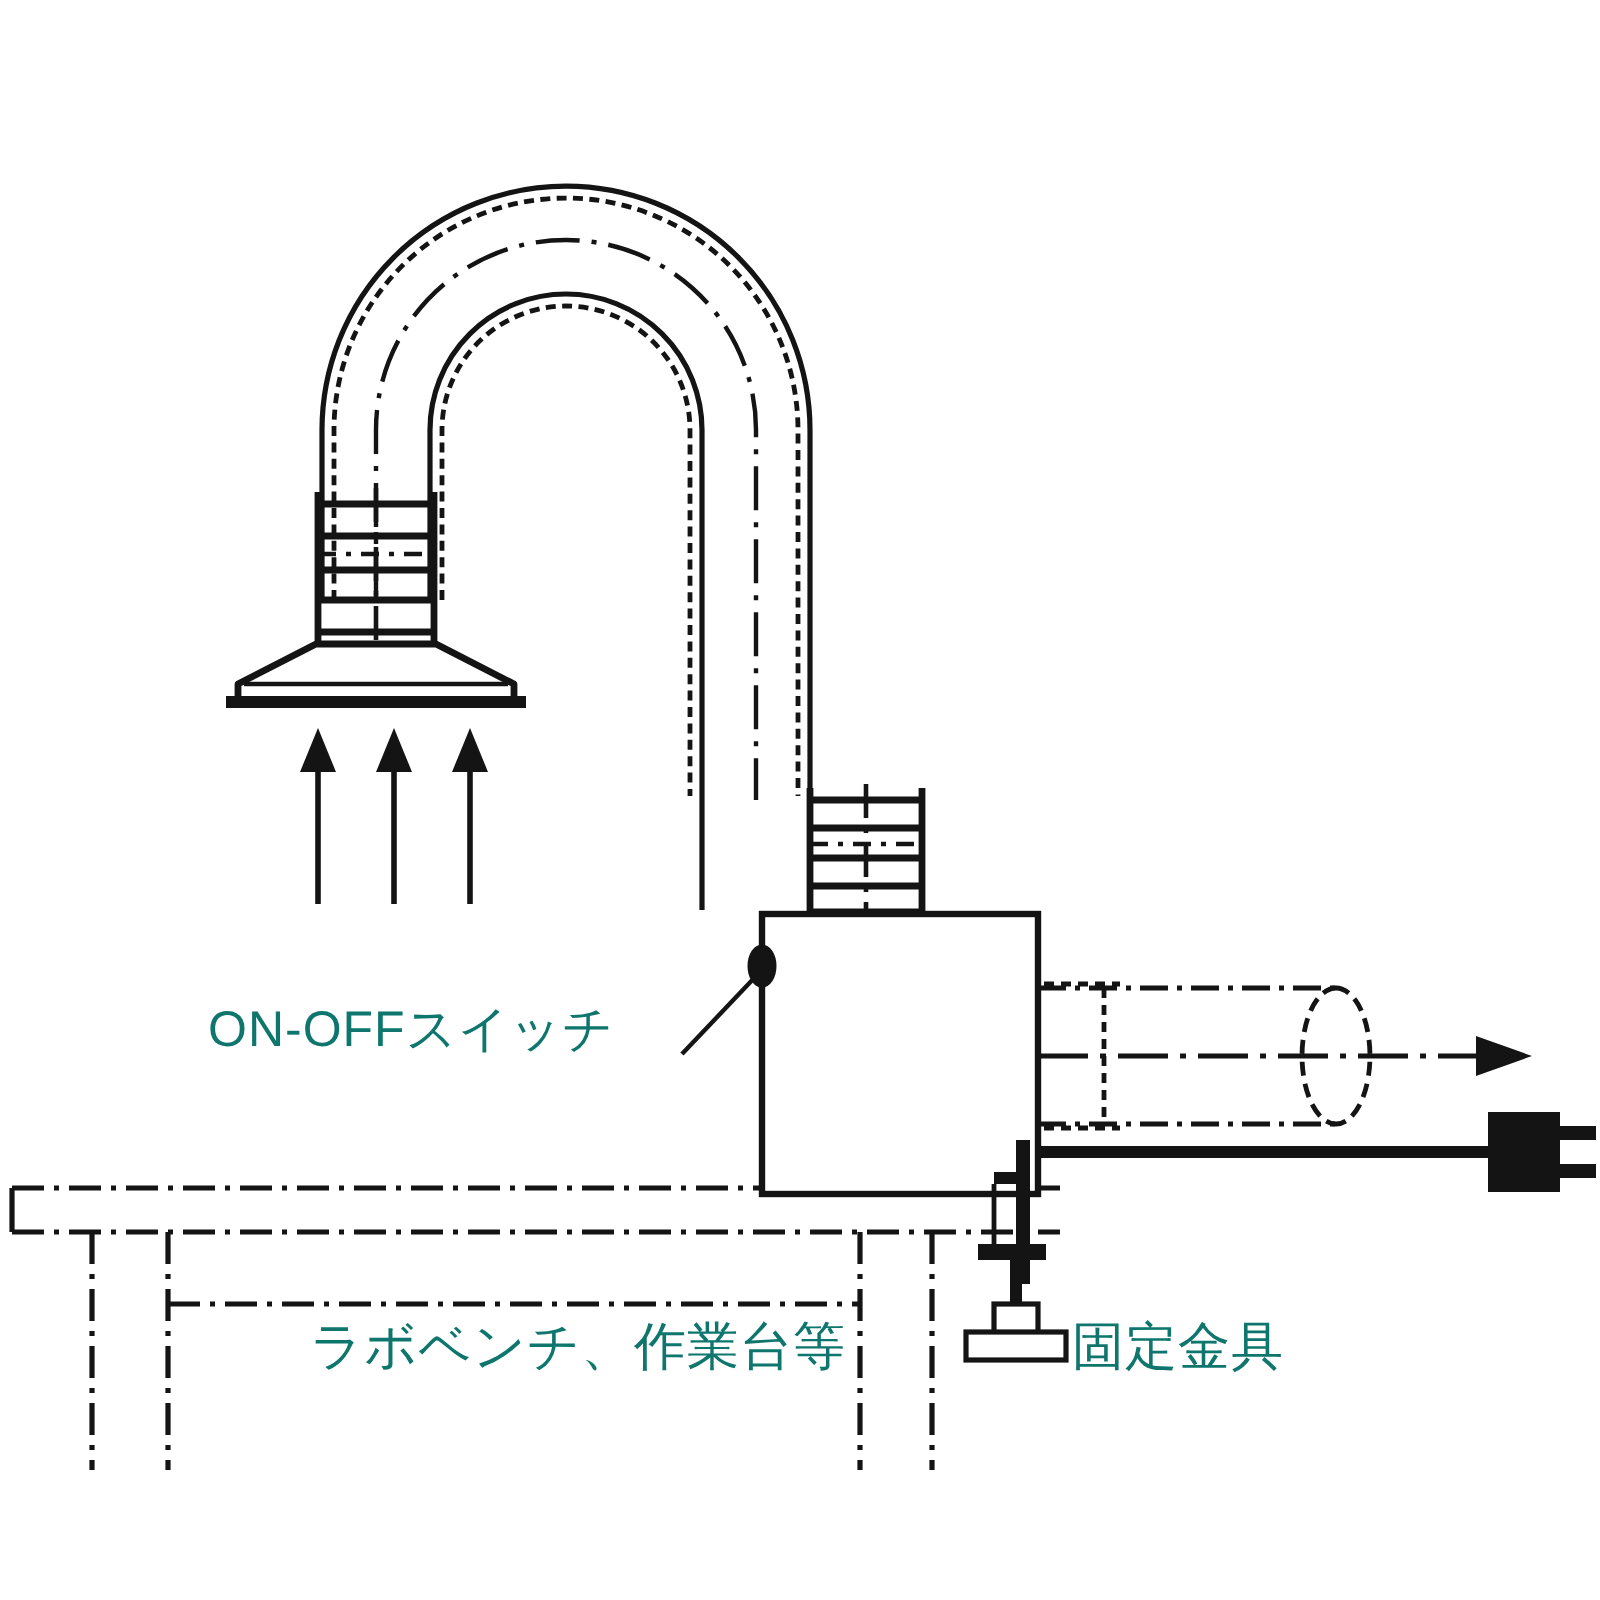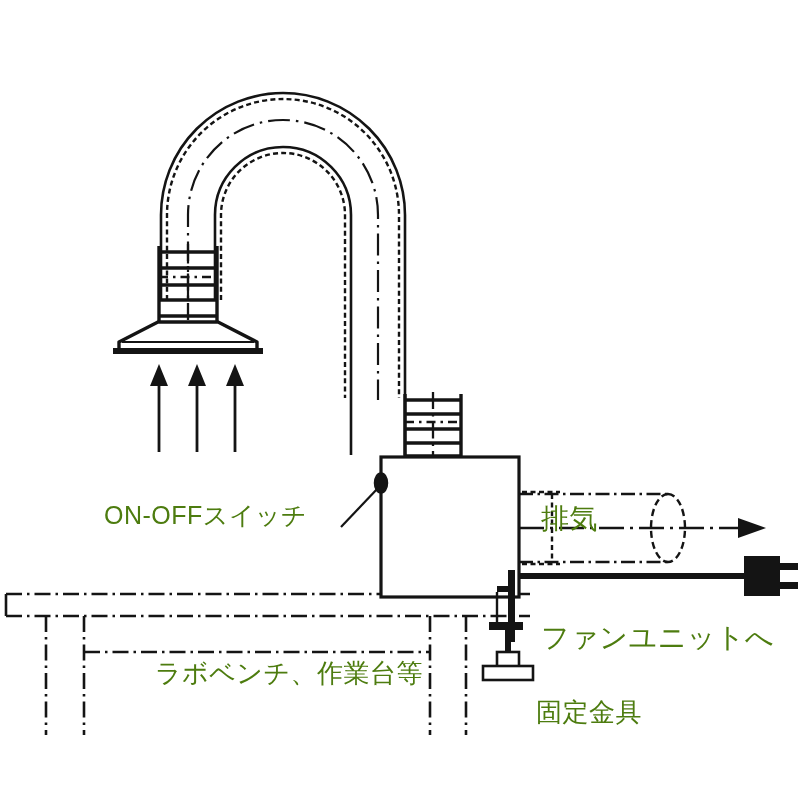--- a/index.html
+++ b/index.html
@@ -20,21 +20,21 @@
   }
   #diagram {
     position: absolute;
     left: 0;
     top: 0;
     width: 800px;
     height: 800px;
   }
   .lbl {
     position: absolute;
-    color: #4d7c0f;
+    color: #0f766e;
     white-space: pre;
     line-height: 1.25;
     letter-spacing: 0.5px;
   }
   #label-switch {
     left: 104px;
     top: 500px;
     font-size: 25px;
   }
   #label-exhaust {
@@ -46,21 +46,20 @@
   #label-bench {
     left: 108px;
     top: 657px;
     font-size: 26px;
     margin-left: 47px;
   }
   #label-bracket {
     left: 536px;
     top: 657px;
     font-size: 26px;
-    margin-top: 39px;
   }
 </style>
 </head>
 <body>
 
 <div id="stage">
 
   <svg id="diagram" viewBox="0 0 800 800" xmlns="http://www.w3.org/2000/svg">
 
     <g fill="none" stroke="#141414" stroke-width="2.6" stroke-dasharray="16 5 2.5 5">
@@ -202,22 +201,18 @@
 
       <rect x="483" y="666" width="50" height="14" fill="#ffffff" stroke="#141414" stroke-width="2.6"></rect>
 
       <path d="M 497 592 L 497 624" fill="none" stroke="#141414" stroke-width="2.4"></path>
     </g>
 
   </svg>
 
   <div class="lbl" id="label-switch">ON-OFFスイッチ</div>
 
-  <div class="lbl" id="label-exhaust">
-    <div>排気</div>
-    <div>ファンユニットへ</div>
-  </div>
 
   <div class="lbl" id="label-bench">ラボベンチ、作業台等</div>
 
   <div class="lbl" id="label-bracket">固定金具</div>
 
 </div>
 
 </body></html>

